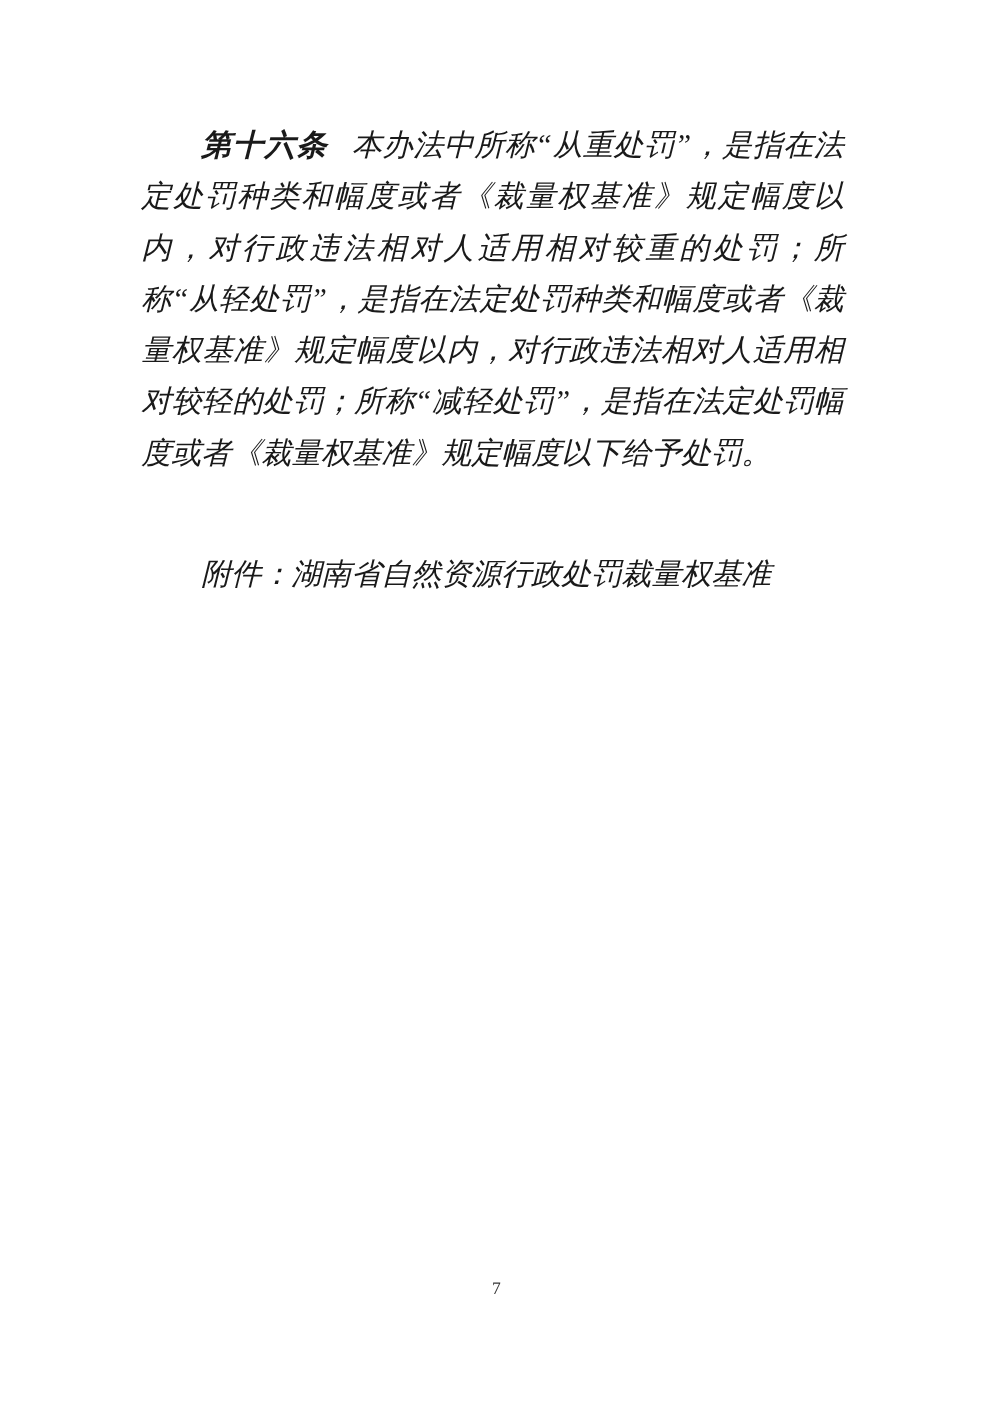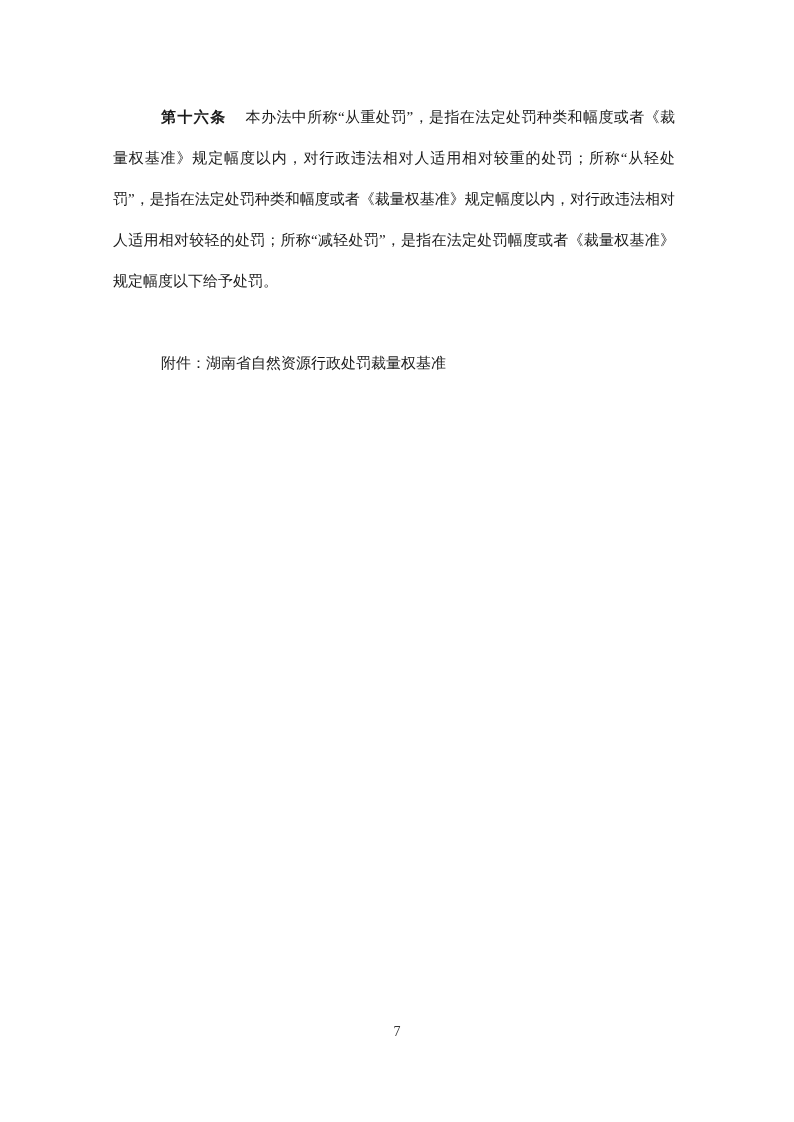--- a/index.html
+++ b/index.html
@@ -14,37 +14,38 @@
     background: #ffffff;
     overflow: hidden;
     font-family: "Liberation Serif", "DejaVu Serif", serif;
     color: #1a1a1a;
   }
   .content {
     position: absolute;
     top: 97px;
     left: 113px;
     width: 562px;
-    font-size: 15px;
+    font-size: 24px;
     line-height: 41px;
     text-align: justify;
     text-justify: inter-character;
+    font-style: italic;
   }
   .para {
     margin: 0;
     padding: 0;
     text-indent: 48px;
   }
   .term {
     font-weight: 700;
     margin-right: 19px;
     letter-spacing: 1px;
   }
   .attachment {
-    margin: 41px 0 0 0;
+    margin: 56px 0 0 0;
     padding: 0;
     text-indent: 48px;
   }
   .page-number {
     position: absolute;
     top: 1022px;
     left: 0;
     right: 0;
     text-align: center;
     font-size: 14px;

